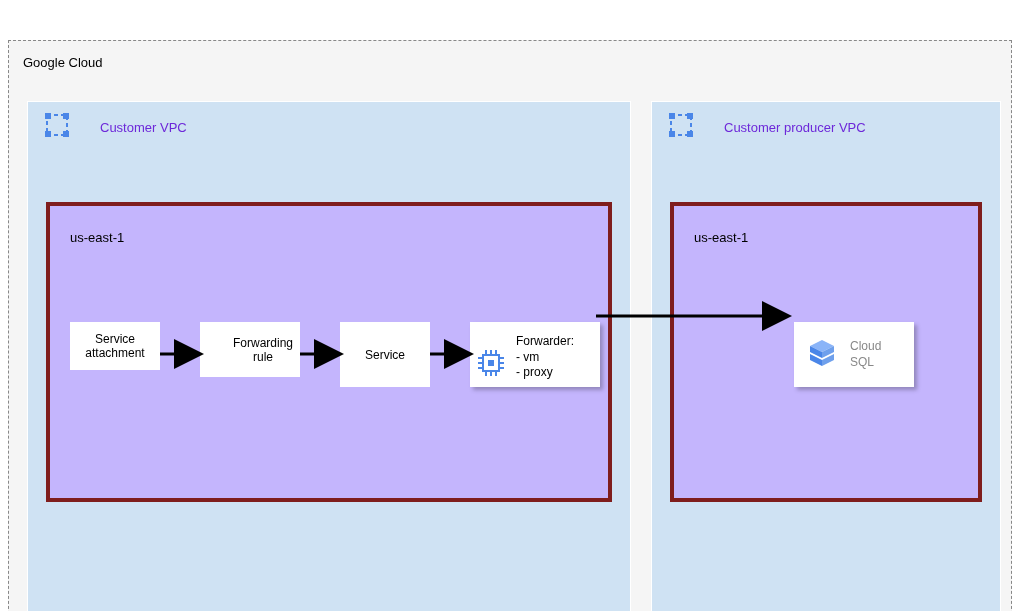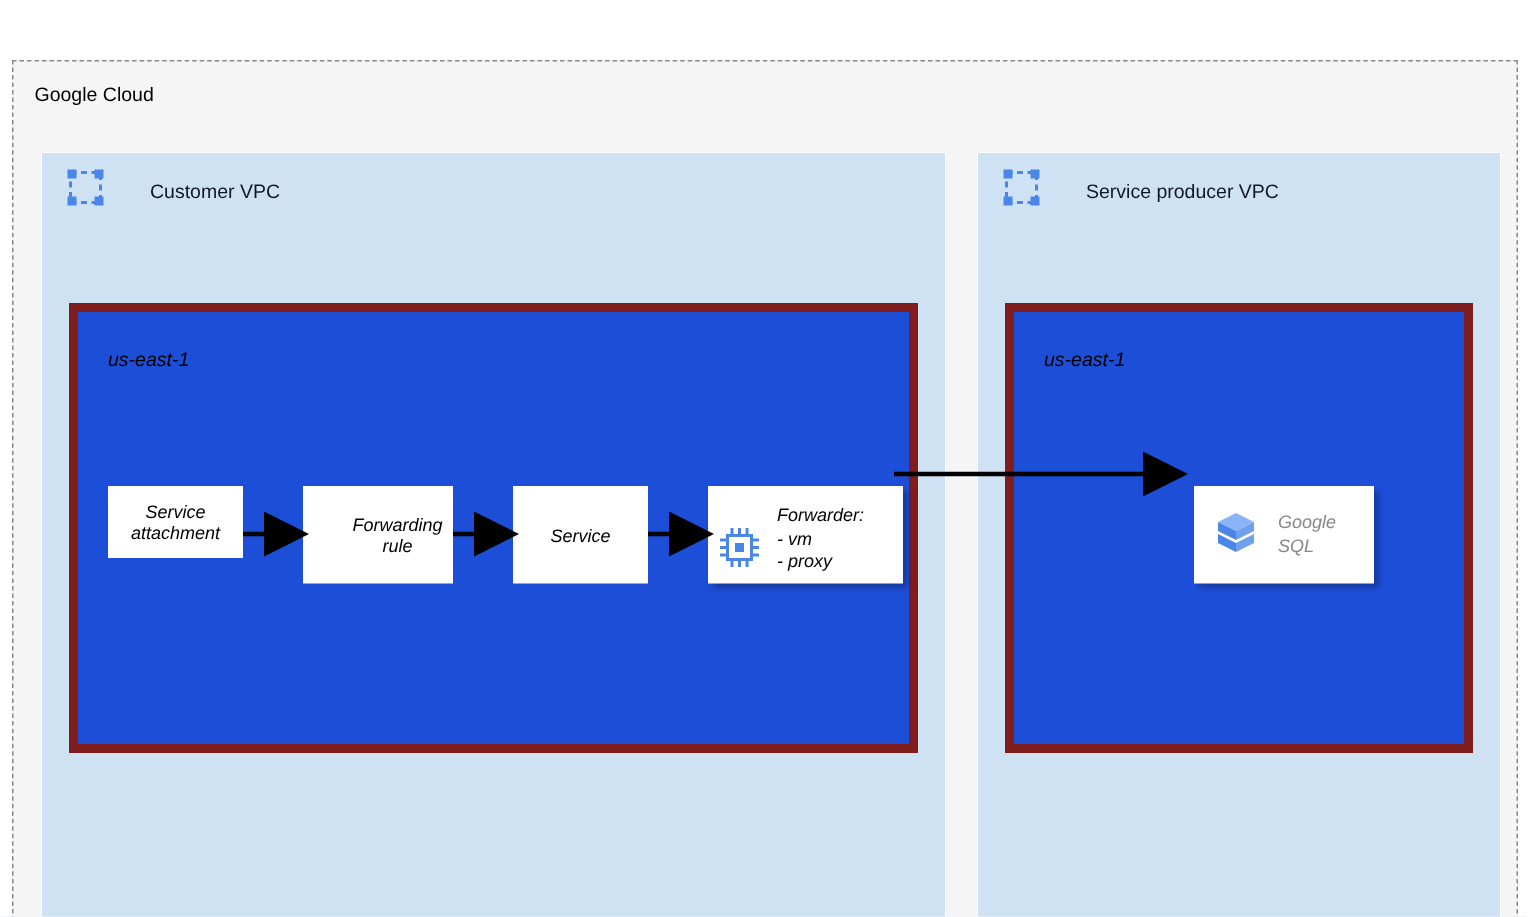--- a/index.html
+++ b/index.html
@@ -14,37 +14,37 @@
 
   .vpc {
     position: absolute; top: 60px; height: 522px;
     background: #cfe2f3; border: 1px solid #fff;
   }
   .vpc-left { left: 18px; width: 604px; }
   .vpc-right { left: 642px; width: 350px; }
 
   .vpc-header { position: absolute; top: 10px; left: 0; right: 0; display: flex; align-items: center; }
   .vpc-icon { margin-left: 16px; margin-right: 30px; }
-  .vpc-title { font-size: 13px; color: #0f172a; }
+  .vpc-title { font-size: 13px; color: #6d28d9; }
 
   .region {
     position: absolute; left: 18px; top: 100px; right: 18px; height: 300px;
-    background: #1d4ed8; border: 6px solid #7f1d1d; font-style: italic;
+    background: #c4b5fd; border: 4px solid #7f1d1d;
   }
   .region-label { position: absolute; left: 20px; top: 24px; font-size: 13px; color: #000; }
 
   .node {
     position: absolute; background: #fff; font-size: 12px; color: #000;
     display: flex; align-items: center; justify-content: center; text-align: center;
     padding: 6px;
   }
   .shadow { box-shadow: 3px 3px 4px rgba(0,0,0,0.25); }
 
   .service-attachment { left: 20px;  top: 116px; width: 90px;  height: 48px; }
-  .forwarding-rule    { left: 150px; top: 116px; width: 100px; height: 65px; padding-left: 32px; }
+  .forwarding-rule    { left: 150px; top: 116px; width: 100px; height: 55px; padding-left: 32px; }
   .backend            { left: 290px; top: 116px; width: 90px;  height: 65px; }
 
   .forwarder { left: 420px; top: 116px; width: 130px; height: 65px; justify-content: flex-start; text-align: left; gap: 10px; align-items: flex-end; }
   .forwarder .fw-text { font-size: 12px; line-height: 1.3; white-space: pre; }
 
   .cloudsql { left: 120px; top: 116px; width: 120px; height: 65px; justify-content: flex-start; text-align: left; gap: 14px; padding-left: 14px; }
   .cloudsql .cs-text { font-size: 12px; line-height: 1.3; color: #888; }
 
   svg.arrow-svg { position: absolute; left: 0; top: 0; pointer-events: none; }
   svg.arrow-canvas { position: absolute; left: 0; top: 0; width: 1021px; height: 611px; pointer-events: none; }
@@ -128,37 +128,37 @@
       <div class="vpc-header">
         <span class="vpc-icon">
           <svg width="26" height="26" viewBox="0 0 26 26">
             <rect x="3" y="3" width="20" height="20" fill="none" stroke="#4a86e8" stroke-width="2" stroke-dasharray="4,3"></rect>
             <rect x="1" y="1" width="6" height="6" fill="#4a86e8"></rect>
             <rect x="19" y="1" width="6" height="6" fill="#4a86e8"></rect>
             <rect x="1" y="19" width="6" height="6" fill="#4a86e8"></rect>
             <rect x="19" y="19" width="6" height="6" fill="#4a86e8"></rect>
           </svg>
         </span>
-        <span class="vpc-title">Service producer VPC</span>
+        <span class="vpc-title">Customer producer VPC</span>
       </div>
 
       <div class="region">
         <div class="region-label">us-east-1</div>
 
         <div class="node cloudsql shadow">
           <span>
             <svg width="28" height="30" viewBox="0 0 28 30">
               <path d="M14 2 L26 8 L14 14 L2 8 Z" fill="#8ab4f8"></path>
               <path d="M2 8 L2 14 L14 20 L14 14 Z" fill="#4a86e8"></path>
               <path d="M26 8 L26 14 L14 20 L14 14 Z" fill="#6fa0ec"></path>
               <path d="M2 16 L2 22 L14 28 L14 22 Z" fill="#4a86e8"></path>
               <path d="M26 16 L26 22 L14 28 L14 22 Z" fill="#6fa0ec"></path>
             </svg>
           </span>
-          <span class="cs-text" style="white-space:pre-line;">Google
+          <span class="cs-text" style="white-space:pre-line;">Cloud
 SQL</span>
         </div>
       </div>
     </div>
 
   </div>
 
   <svg class="arrow-canvas">
     <defs>
       <marker id="ah2" markerWidth="10" markerHeight="10" refX="8" refY="5" orient="auto">

